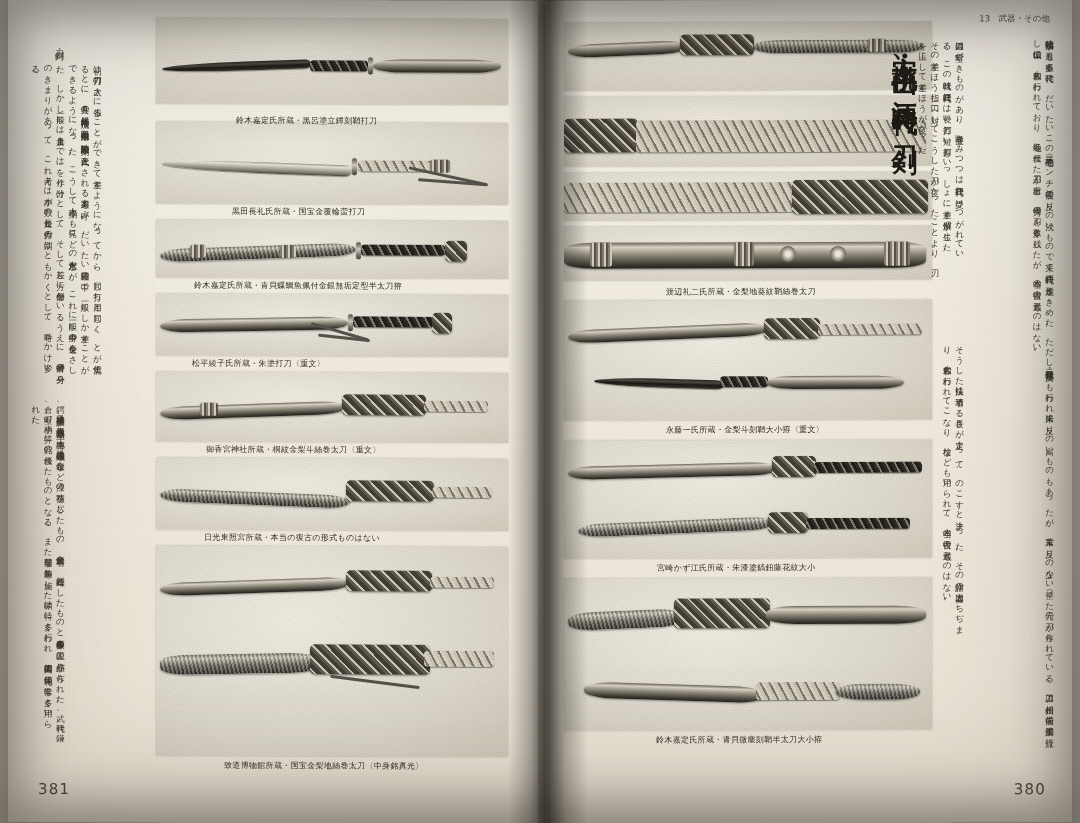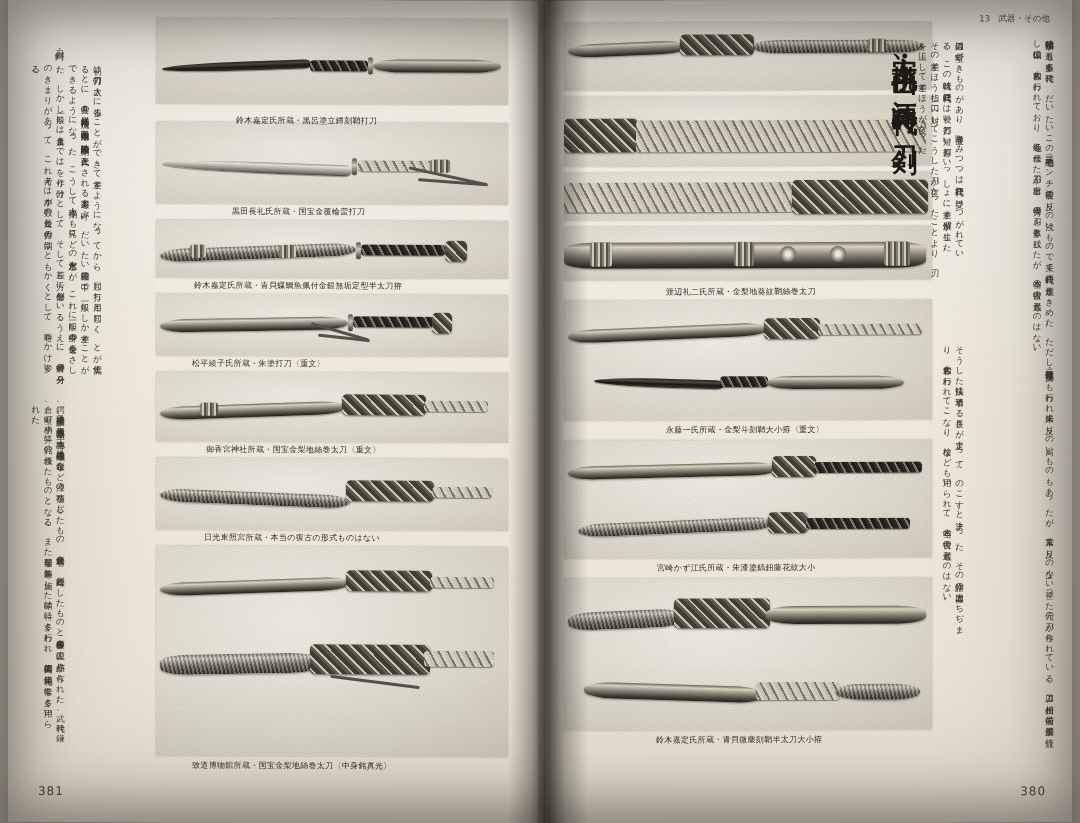--- a/index.html
+++ b/index.html
@@ -148,21 +148,21 @@
     font-weight: bold;
     letter-spacing: 0.12em;
     color: #1d1a15;
     z-index: 4;
   }
 
   
   .folio {
     position: absolute;
     bottom: 24px;
-    font-size: 12px;
+    font-size: 15px;
     color: #4a443a;
     letter-spacing: 0.08em;
   }
   #folio-left  { left: 30px; }
   #folio-right { right: 26px; }
 
   
   .plate {
     position: absolute;
     background: #dedad0;
@@ -353,21 +353,21 @@
     <div class="plate" style="left:148px; top:372px; width:352px; height:70px;">
       <div class="bg"></div>
       <div class="sword" style="left:4px; top:14px; width:344px;">
         <div class="scabbard arc-1" style="left:0; top:18px; width:186px;"></div>
         <div class="fitting" style="left:40px; top:17px; width:18px;"></div>
         <div class="ornate" style="left:182px; top:8px; width:84px;"></div>
         <div class="wrap pale" style="left:264px; top:14px; width:64px;"></div>
       </div>
       <div class="noise"></div>
     </div>
-    <div class="caption" style="left:198px; top:444px;">御香宮神社所蔵・国宝金梨地絲巻太刀〈重文〉</div>
+    <div class="caption" style="left:198px; top:444px;">御香宮神社所蔵・桐紋金梨斗絲巻太刀〈重文〉</div>
 
     <div class="plate" style="left:148px; top:458px; width:352px; height:72px;">
       <div class="bg"></div>
       <div class="sword" style="left:4px; top:14px; width:344px;">
         <div class="scabbard speckle arc-2" style="left:0; top:20px; width:190px;"></div>
         <div class="ornate" style="left:186px; top:8px; width:88px;"></div>
         <div class="wrap pale" style="left:272px; top:14px; width:60px;"></div>
       </div>
       <div class="noise"></div>
     </div>
@@ -381,21 +381,21 @@
         <div class="wrap pale" style="left:270px; top:16px; width:64px;"></div>
       </div>
       <div class="sword" style="left:4px; top:82px; width:344px;">
         <div class="scabbard speckle arc-3" style="left:0; top:26px; width:158px; height:20px;"></div>
         <div class="ornate" style="left:150px; top:16px; width:120px; height:30px;"></div>
         <div class="wrap pale" style="left:264px; top:22px; width:70px; height:16px;"></div>
         <div class="cord" style="left:170px; top:52px; width:90px; transform:rotate(7deg);"></div>
       </div>
       <div class="noise"></div>
     </div>
-    <div class="caption" style="left:184px; top:760px;font-family:Liberation Serif, serif;">致道博物館所蔵・国宝金梨地絲巻太刀〈中身銘真光〉</div>
+    <div class="caption" style="left:216px; top:760px;font-family:Liberation Serif, serif;">致道博物館所蔵・国宝金梨地絲巻太刀〈中身銘真光〉</div>
 
     <div class="folio" id="folio-left">381</div>
   </div>
 
   <div class="page" id="page-right">
     <div class="grain"></div>
 
     <div id="right-head">13　武器・その他</div>
 
     <div id="right-title" class="vtext">安土・桃山、江戸時代の刀剣</div>

